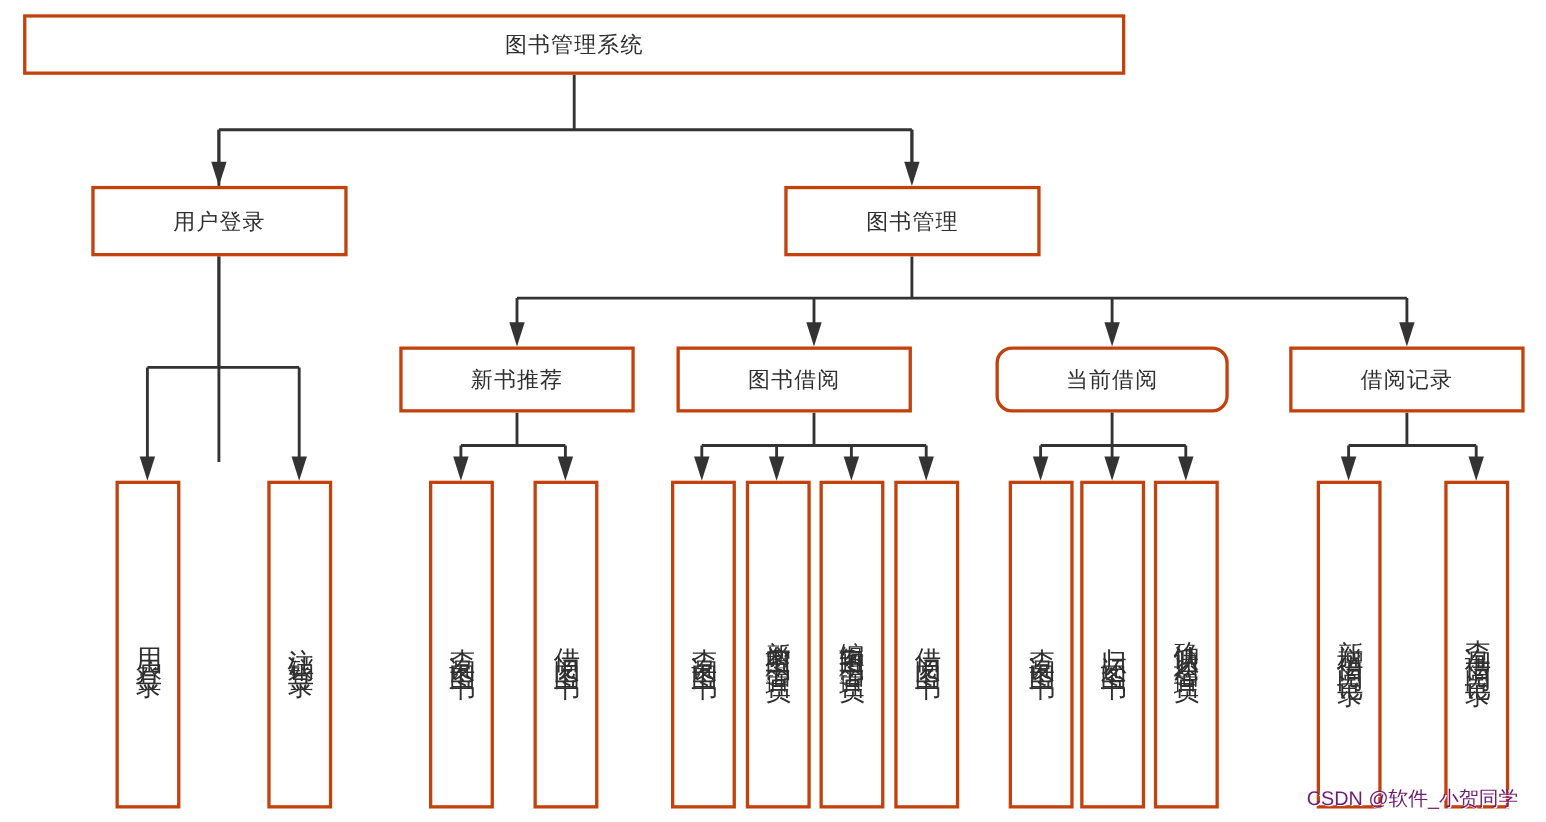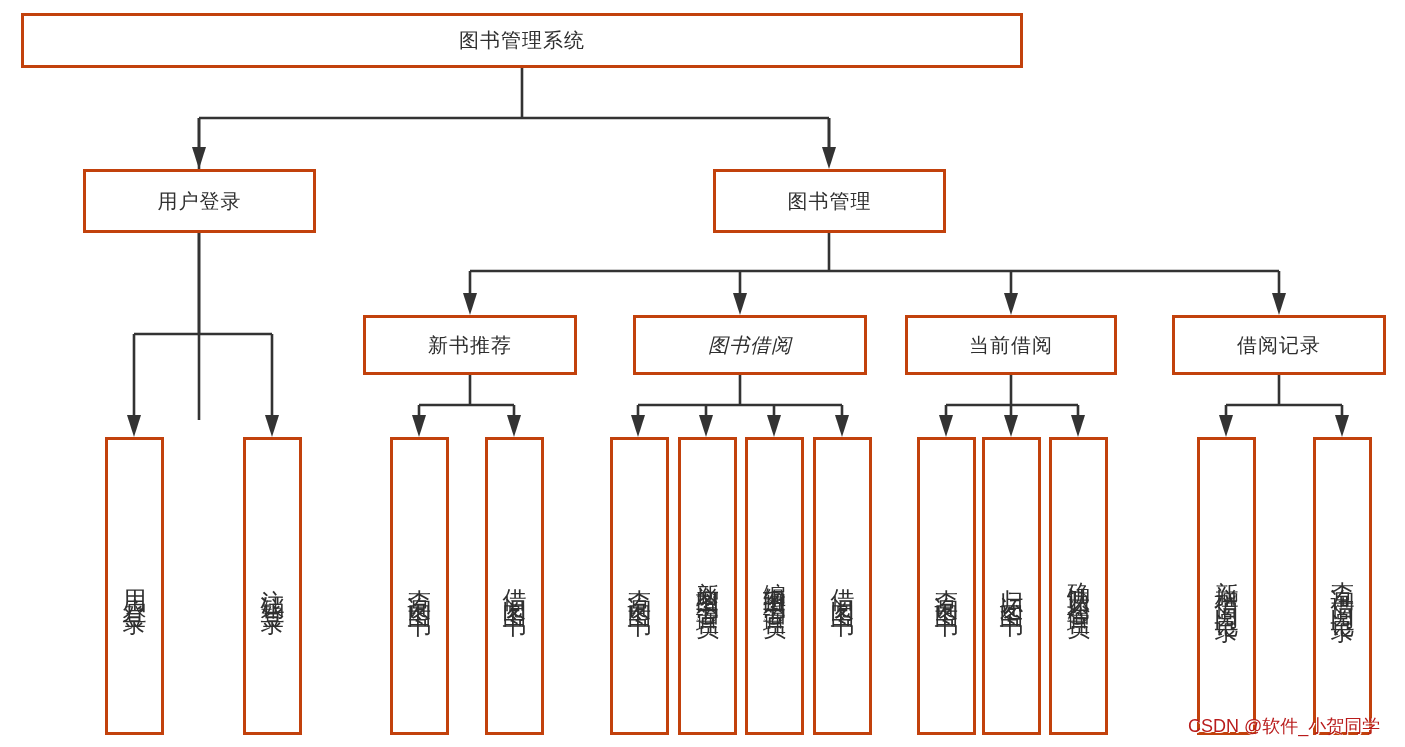--- a/index.html
+++ b/index.html
@@ -30,21 +30,21 @@
     font-size:24px;
     letter-spacing:8px;
     line-height:1;
     color:#2f2f2f;
   }
   .leaf .vtext.long{font-size:23px;letter-spacing:5px;}
   .watermark{
     position:absolute;
     left:1188px;top:714px;
     font-size:18px;
-    color:#b91c1c;
+    color:#701a75;
     text-shadow:1px 1px 0 #ffffff;
     z-index:3;
     white-space:nowrap;
   }
 </style>
 </head>
 <body>
 
 <div class="stage">
 
@@ -107,24 +107,24 @@
   <div class="box" style="left:83px;top:169px;width:233px;height:64px;">
     <span class="hlabel">用户登录</span>
   </div>
   <div class="box" style="left:713px;top:169px;width:233px;height:64px;">
     <span class="hlabel">图书管理</span>
   </div>
 
   <div class="box" style="left:363px;top:315px;width:214px;height:60px;">
     <span class="hlabel">新书推荐</span>
   </div>
-  <div class="box" style="left:633px;top:315px;width:234px;height:60px;font-style:italic;">
+  <div class="box" style="left:615px;top:315px;width:214px;height:60px;">
     <span class="hlabel">图书借阅</span>
   </div>
-  <div class="box" style="left:905px;top:315px;width:212px;height:60px;">
+  <div class="box" style="left:905px;top:315px;width:212px;height:60px;border-radius:15px;">
     <span class="hlabel">当前借阅</span>
   </div>
   <div class="box" style="left:1172px;top:315px;width:214px;height:60px;">
     <span class="hlabel">借阅记录</span>
   </div>
 
   <div class="box leaf" style="left:105px;">
     <span class="vtext">用户登录</span>
   </div>
   <div class="box leaf" style="left:243px;">

